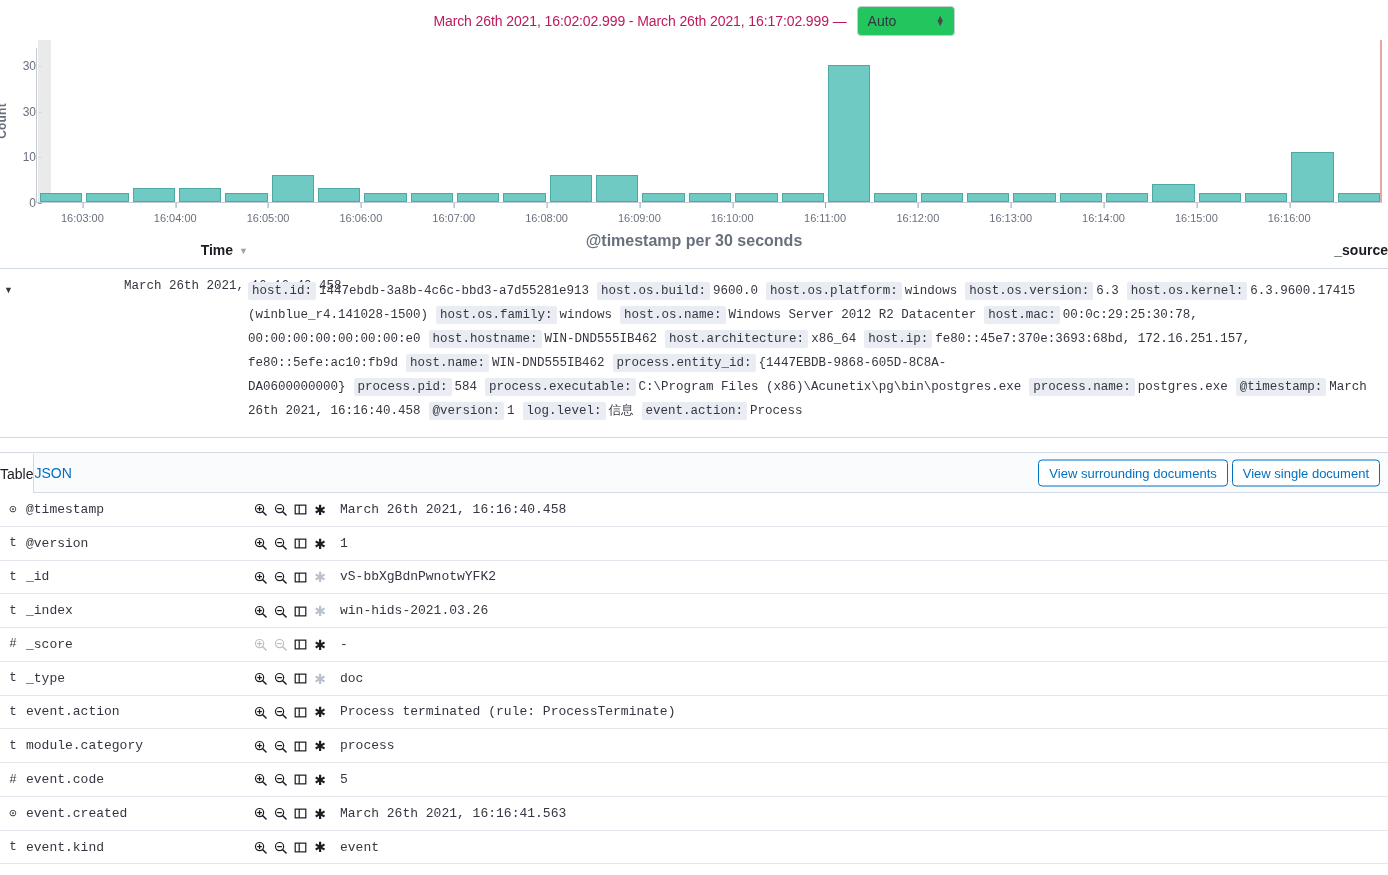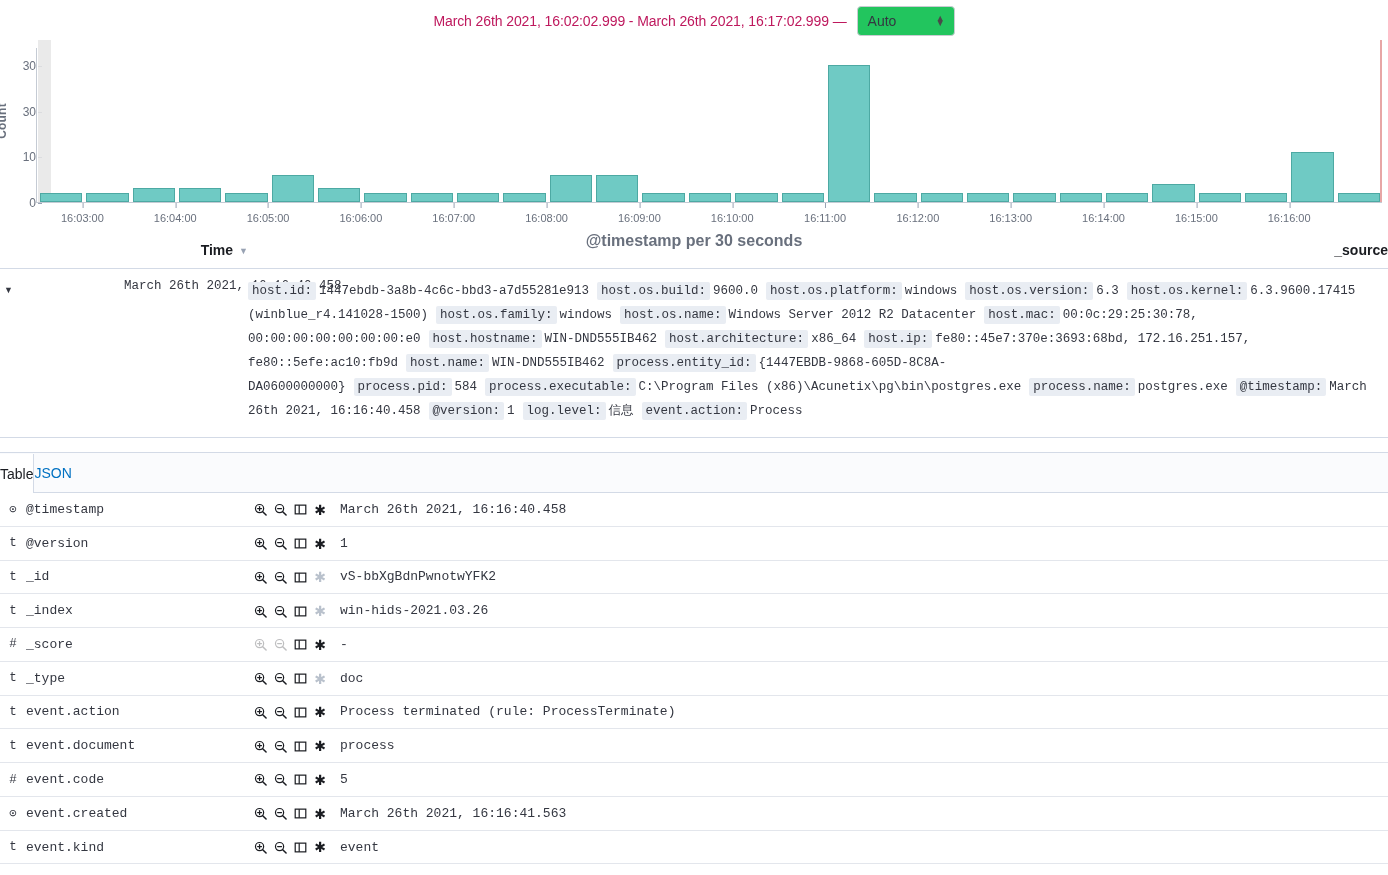--- a/index.html
+++ b/index.html
@@ -435,20 +435,24 @@
 </table>
 
 <div class="detail">
   <div class="tabbar">
     <div class="tab active">
         <span>Table</span>
       </div>
     <div class="tab">
         <span>JSON</span>
       </div>
+    <div class="tabbar-actions">
+      <button class="ghost-btn">View surrounding documents</button>
+      <button class="ghost-btn">View single document</button>
+    </div>
   </div>
   <table class="fieldtable">
     <tbody>
         <tr>
           <td class="td-type">⊙</td>
           <td class="td-name">@timestamp</td>
           <td class="td-actions"><span class="act"><svg width="13" height="13" viewBox="0 0 14 14">
                 <circle cx="6" cy="6" r="4.4" fill="none" stroke="#1a1c21" stroke-width="1.3"></circle>
                 <line x1="9.4" y1="9.4" x2="13" y2="13" stroke="#1a1c21" stroke-width="1.6" stroke-linecap="round"></line>
                 <line x1="3.9" y1="6" x2="8.1" y2="6" stroke="#1a1c21" stroke-width="1.3" stroke-linecap="round"></line>
@@ -566,21 +570,21 @@
                 <line x1="9.4" y1="9.4" x2="13" y2="13" stroke="#1a1c21" stroke-width="1.6" stroke-linecap="round"></line>
                 <line x1="3.9" y1="6" x2="8.1" y2="6" stroke="#1a1c21" stroke-width="1.3" stroke-linecap="round"></line>
               </svg></span><span class="act"><svg width="13" height="13" viewBox="0 0 14 14">
                 <rect x="1.3" y="2.3" width="11.4" height="9.4" fill="none" stroke="#1a1c21" stroke-width="1.3"></rect>
                 <line x1="5.6" y1="2.3" x2="5.6" y2="11.7" stroke="#1a1c21" stroke-width="1.3"></line>
               </svg></span><span class="act"><span class="star">✱</span></span></td>
           <td class="td-value">Process terminated (rule: ProcessTerminate)</td>
         </tr>
         <tr>
           <td class="td-type">t</td>
-          <td class="td-name">event.document</td>
+          <td class="td-name">module.category</td>
           <td class="td-actions"><span class="act"><svg width="13" height="13" viewBox="0 0 14 14">
                 <circle cx="6" cy="6" r="4.4" fill="none" stroke="#1a1c21" stroke-width="1.3"></circle>
                 <line x1="9.4" y1="9.4" x2="13" y2="13" stroke="#1a1c21" stroke-width="1.6" stroke-linecap="round"></line>
                 <line x1="3.9" y1="6" x2="8.1" y2="6" stroke="#1a1c21" stroke-width="1.3" stroke-linecap="round"></line>
                 <line x1="6" y1="3.9" x2="6" y2="8.1" stroke="#1a1c21" stroke-width="1.3" stroke-linecap="round"></line>
               </svg></span><span class="act"><svg width="13" height="13" viewBox="0 0 14 14">
                 <circle cx="6" cy="6" r="4.4" fill="none" stroke="#1a1c21" stroke-width="1.3"></circle>
                 <line x1="9.4" y1="9.4" x2="13" y2="13" stroke="#1a1c21" stroke-width="1.6" stroke-linecap="round"></line>
                 <line x1="3.9" y1="6" x2="8.1" y2="6" stroke="#1a1c21" stroke-width="1.3" stroke-linecap="round"></line>
               </svg></span><span class="act"><svg width="13" height="13" viewBox="0 0 14 14">

